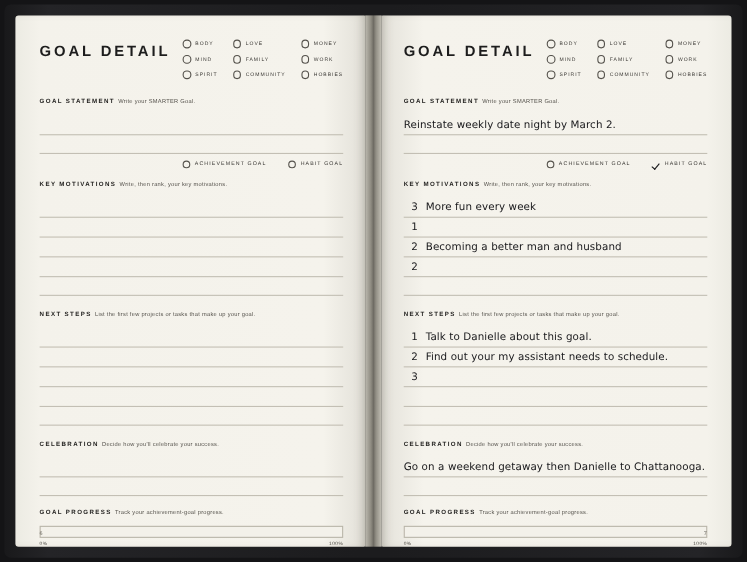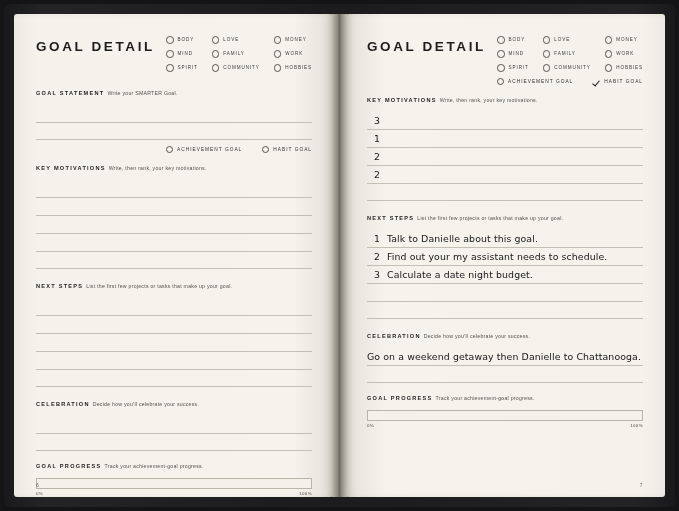--- a/index.html
+++ b/index.html
@@ -314,45 +314,58 @@
               <span class="catlabel">WORK</span>
             </div>
             <div class="cat">
               <span class="radio"></span>
               <span class="catlabel">HOBBIES</span>
             </div>
           </div>
         </div>
       </div>
 
+      <div class="sec" style="margin-top:18px;">
+        <div class="seclabel">
+          <span>GOAL STATEMENT</span><span class="sechint">Write your SMARTER Goal.</span>
+        </div>
+        <div class="lines" style="margin-top:9px;">
+          <div class="hand-row">
+            <span class="entry hand">Reinstate weekly date night by March 2.</span>
+          </div>
+          <div class="line"></div>
+        </div>
+      </div>
 
       <div class="goaltype">
         <div class="gt">
           <span class="radio"></span>
           <span class="gtlabel">ACHIEVEMENT GOAL</span>
         </div>
         <div class="gt">
           <span class="check"></span>
           <span class="gtlabel">HABIT GOAL</span>
         </div>
       </div>
 
       <div class="sec" style="margin-top:12px;">
         <div class="seclabel">
           <span>KEY MOTIVATIONS</span><span class="sechint">Write, then rank, your key motivations.</span>
         </div>
         <div class="lines" style="margin-top:9px;">
           <div class="hand-row">
             <span class="rank hand">3</span>
+            <span class="entry hand">More fun every week</span>
           </div>
           <div class="hand-row">
             <span class="rank hand">1</span>
           </div>
           <div class="hand-row">
             <span class="rank hand">2</span>
+            <span class="entry hand">Becoming a better man and husband</span>
           </div>
           <div class="hand-row">
             <span class="rank hand">2</span>
           </div>
           <div class="line"></div>
         </div>
       </div>
 
       <div class="sec" style="margin-top:14px;">
         <div class="seclabel">
@@ -362,21 +375,20 @@
           <div class="hand-row">
             <span class="rank hand">1</span>
             <span class="entry hand">Talk to Danielle about this goal.</span>
           </div>
           <div class="hand-row">
             <span class="rank hand">2</span>
             <span class="entry hand">Find out your my assistant needs to schedule.</span>
           </div>
           <div class="hand-row">
             <span class="rank hand">3</span>
-            <span class="entry hand">Calculate a date night budget.</span>
           </div>
           <div class="hand-row">
             <span class="rank hand"></span>
             <span class="entry hand"></span>
           </div>
           <div class="line"></div>
         </div>
       </div>
 
       <div class="sec" style="margin-top:14px;">

